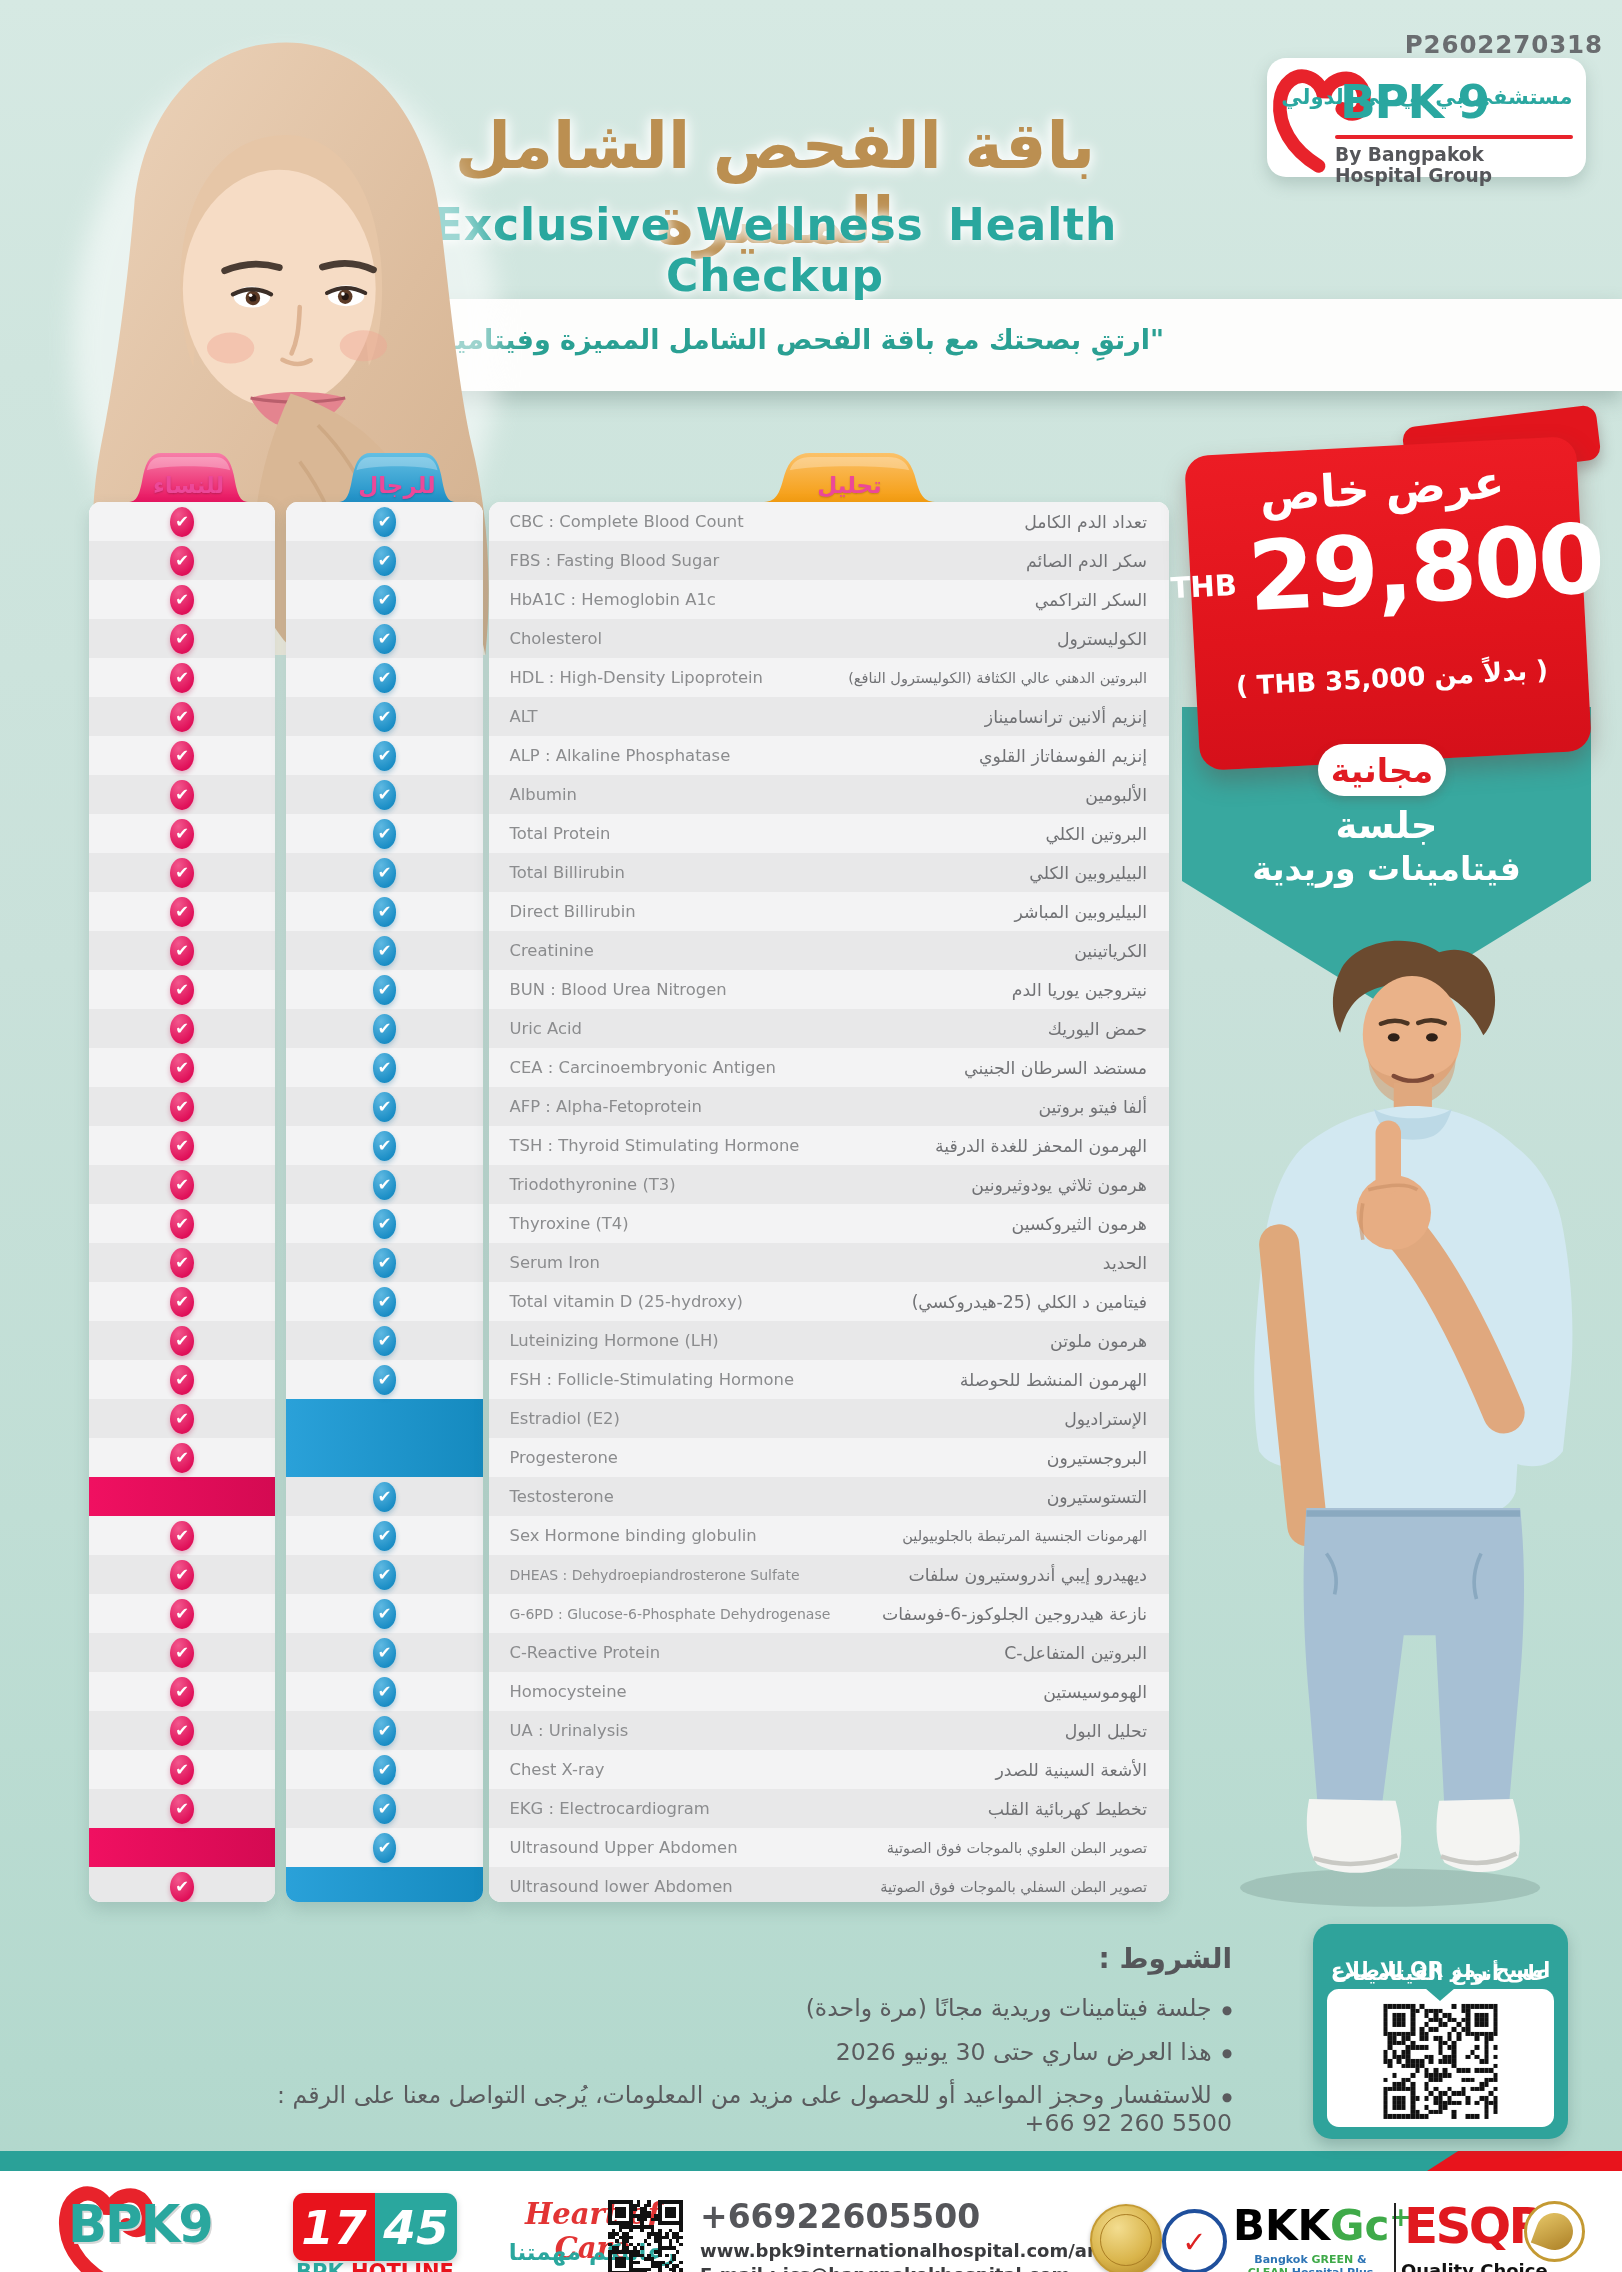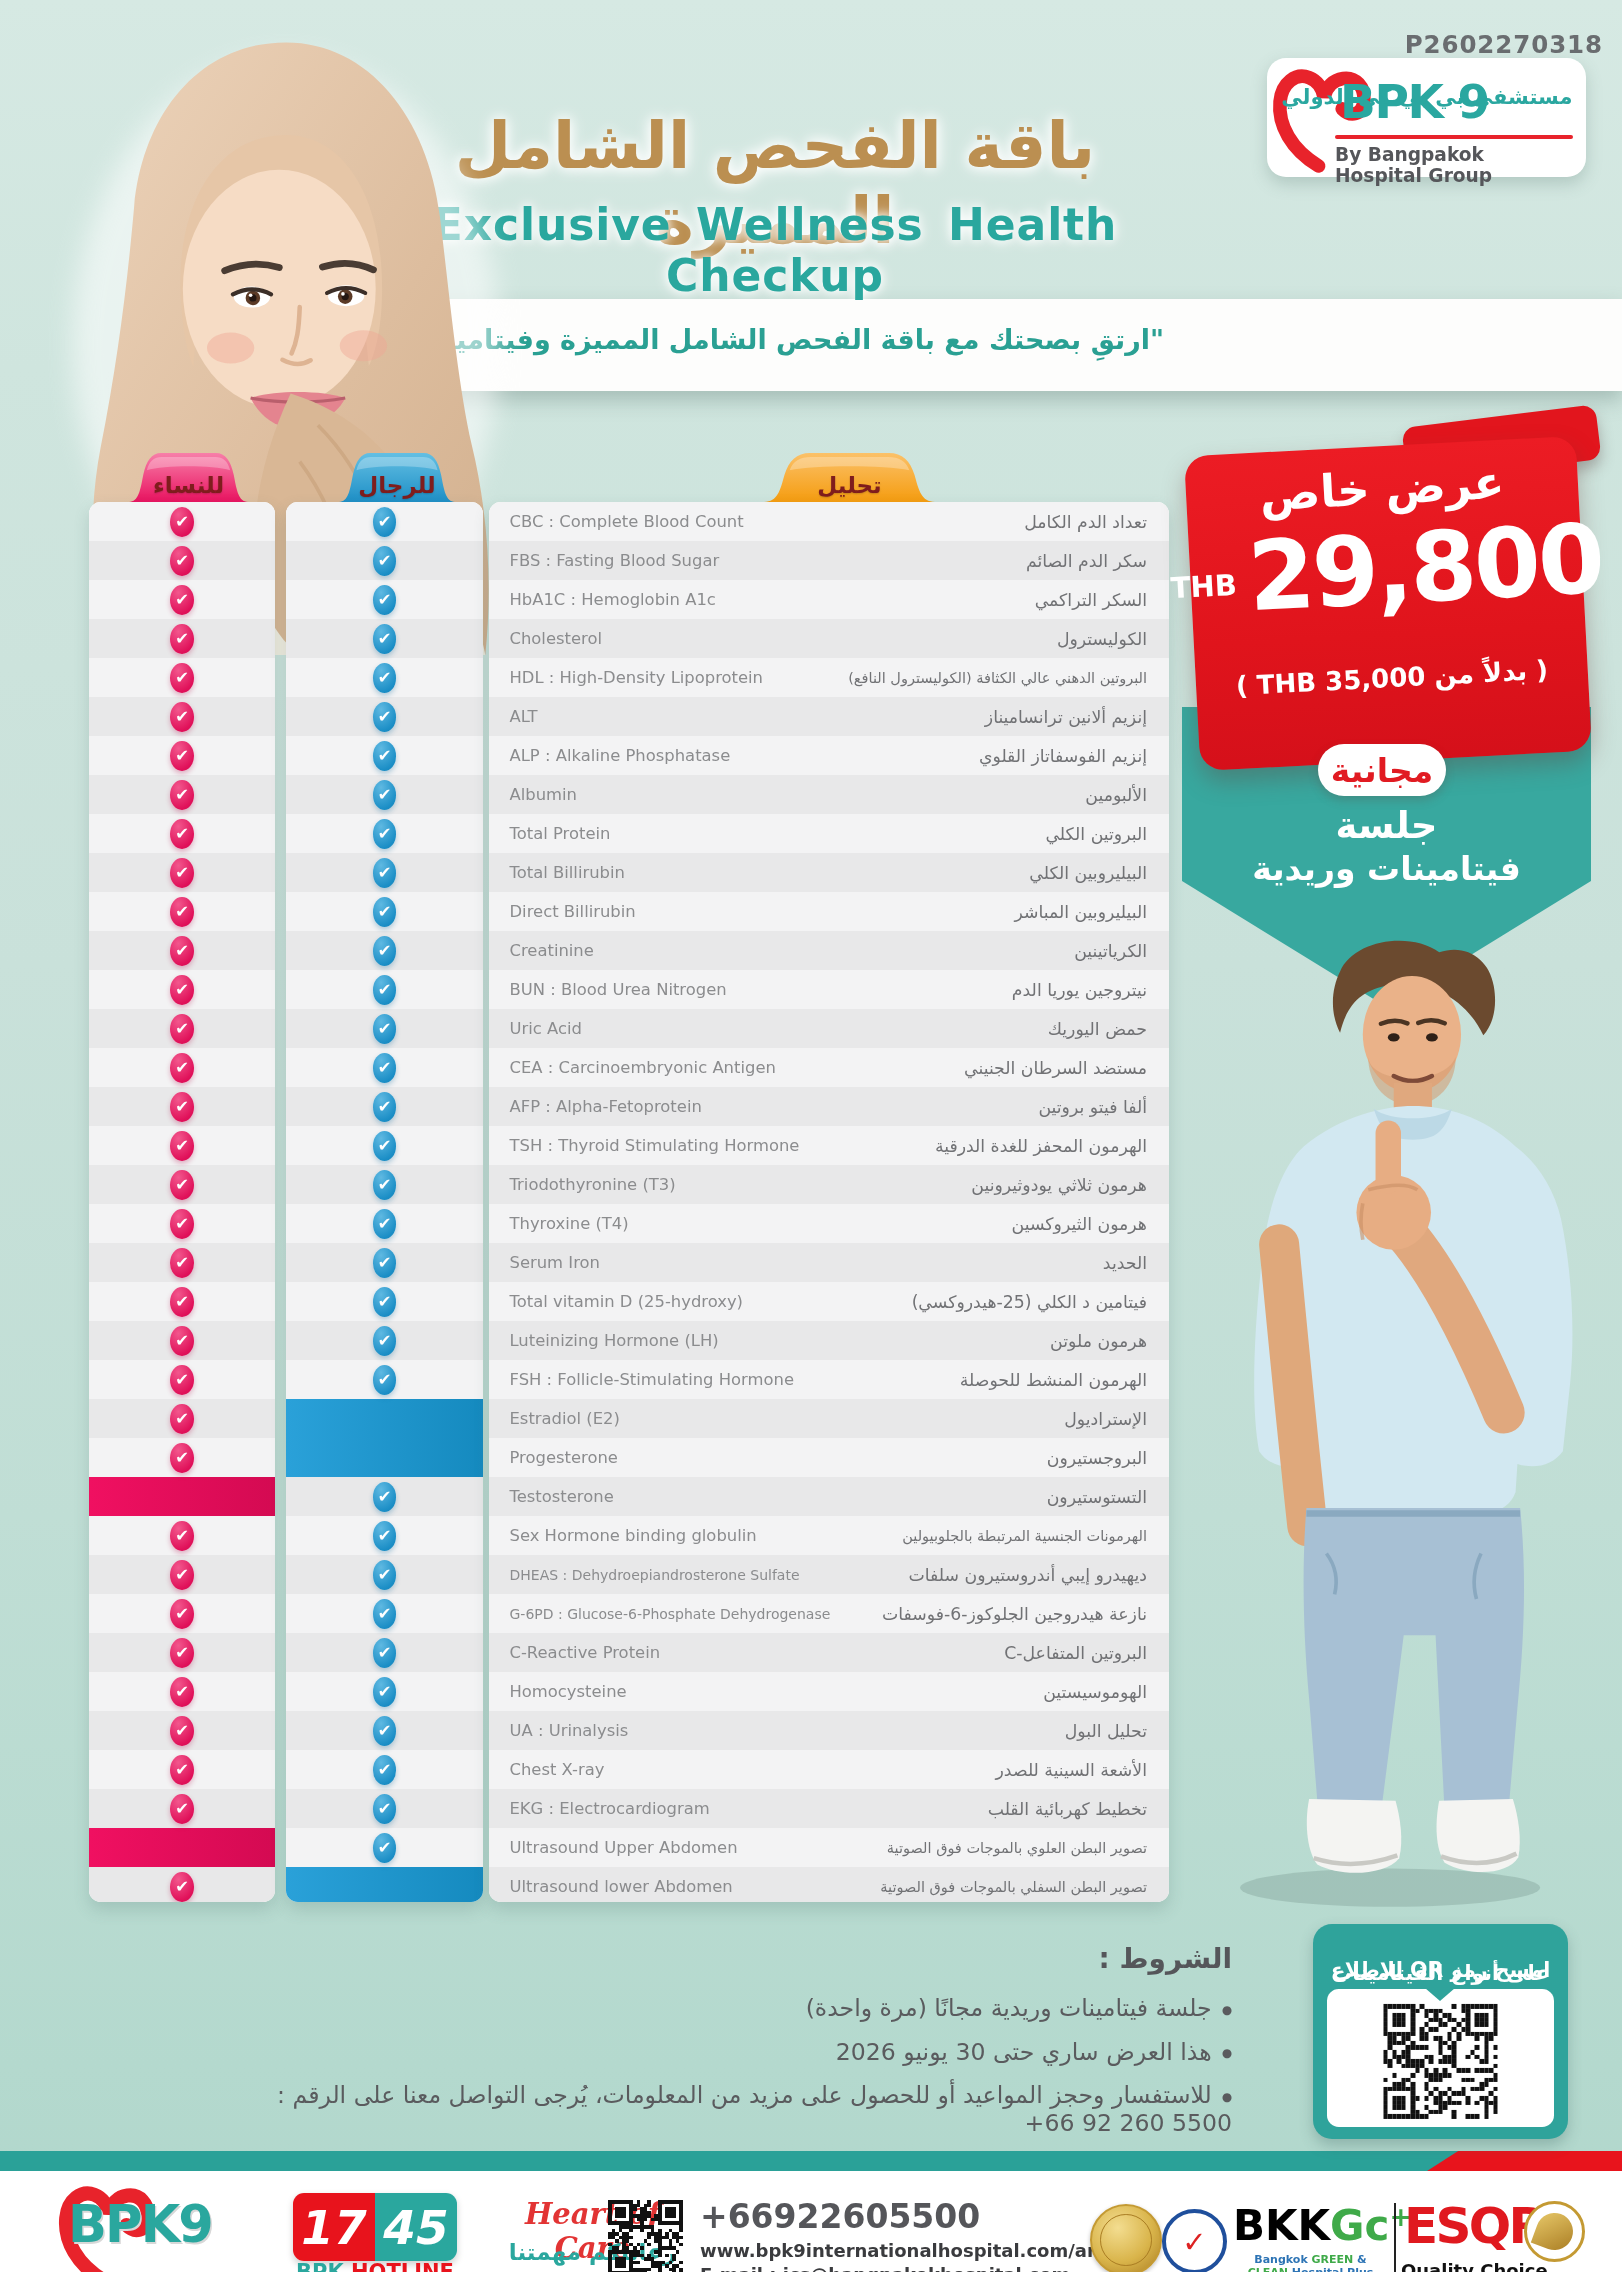--- a/index.html
+++ b/index.html
@@ -22,21 +22,21 @@
     text-shadow:0 0 11.8px #fff,0 0 18px #fff;z-index:2;}
   #title-en{top:191px;left:382px;width:786px;text-align:center;font-size:44px;font-weight:bold;color:#2aa79e;
     letter-spacing:0.9px;word-spacing:8.2px;text-shadow:0 0 10px #fff,0 0 16.4px #fff;z-index:2;margin-top:8px;}
   #subtitle-band{top:299px;left:393px;width:1229px;height:92px;background:#fdfdfc;border-radius:18px 0 0 18px;
     box-shadow:0 9px 20px rgba(85,115,110,.35);z-index:1;}
   #subtitle{position:absolute;right:459px;top:324px;font-size:27px;font-weight:bold;color:#2aa093;direction:rtl;z-index:2;}
   
   .tab{height:53px;z-index:4;}
   .tab svg{position:absolute;inset:0;width:100%;height:100%;}
   .tab .lbl{position:absolute;inset:0;display:flex;align-items:flex-end;justify-content:center;
-    padding-bottom:4.5px;color:#7f1d1d;font-size:23px;font-weight:bold;direction:rtl;
+    padding-bottom:4.5px;color:#ec4899;font-size:23px;font-weight:bold;direction:rtl;
     text-shadow:0 0.9px 1.8px rgba(0,0,0,.18);}
   
   .card{top:502px;height:1400px;background:#fff;border-radius:11.8px;overflow:hidden;z-index:4;
     box-shadow:0 7.3px 16.4px rgba(70,105,98,.20);}
   #women-card{left:89px;width:186px;}
   #men-card{left:286px;width:197px;}
   #tests-card{left:489px;width:680px;}
   .row{height:39px;display:flex;align-items:center;justify-content:center;}
   .card .row:nth-child(odd){background:#f3f3f4;}
   .card .row:nth-child(even){background:#e8e8e9;}

